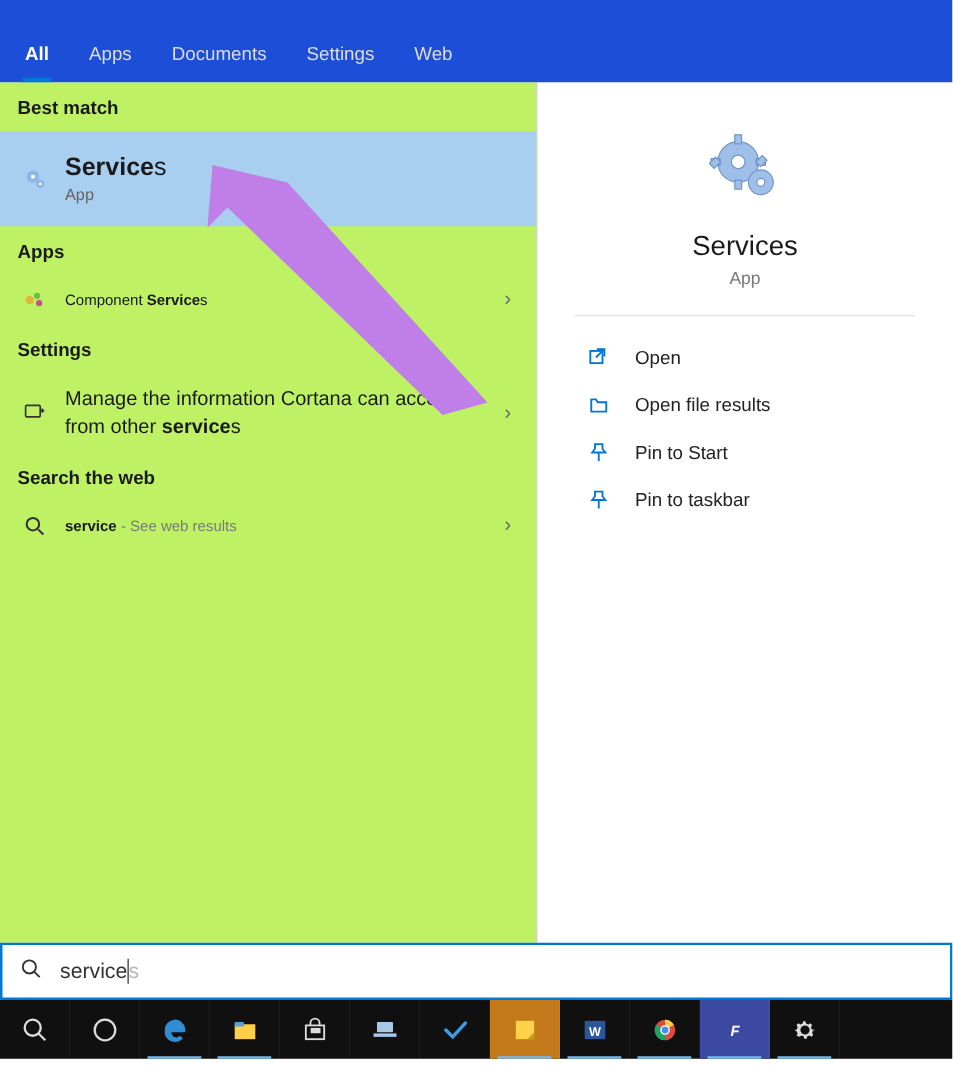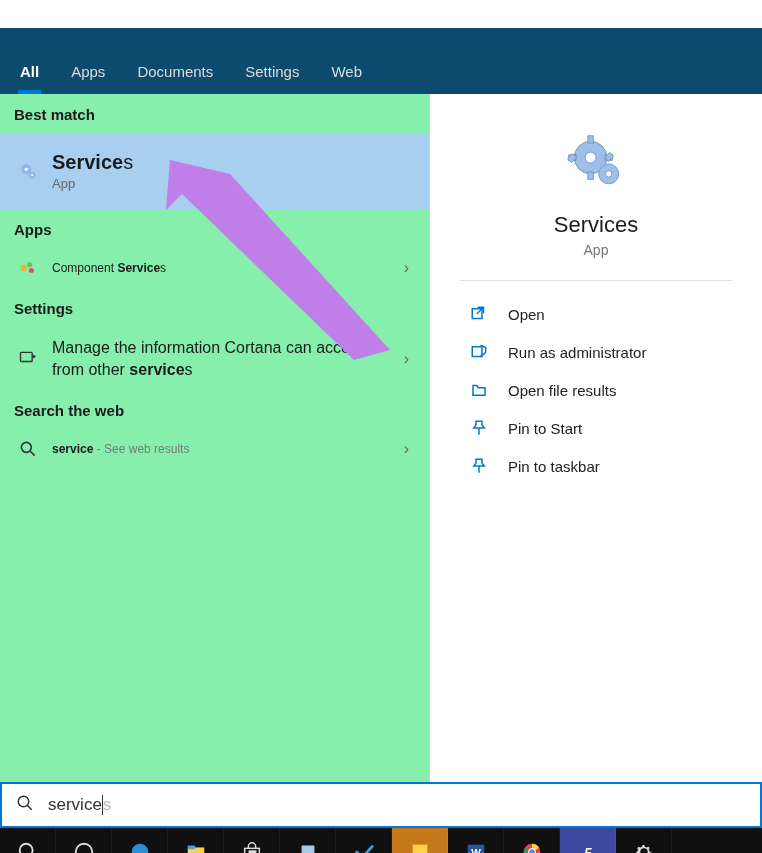--- a/index.html
+++ b/index.html
@@ -1,27 +1,27 @@
 <!DOCTYPE html>
 <html><head>
 <meta charset="utf-8">
 <style>
   * { box-sizing: border-box; margin: 0; padding: 0; font-family: "Segoe UI", Arial, sans-serif; }
   html, body { width: 762px; height: 853px; overflow: hidden; background: #fff; }
 
   
-  .tabbar { height: 66px; background: #0c4a6e; display: flex; align-items: flex-end; padding: 0 8px; color: #dcdcdc; font-size: 15px; margin-top: 28px; }
+  .tabbar { height: 66px; background: #1d4ed8; display: flex; align-items: flex-end; padding: 0 8px; color: #dcdcdc; font-size: 15px; }
   .tab { padding: 12px 12px 14px; margin-right: 8px; cursor: pointer; position: relative; color: #dcdcdc; }
   .tab.active { color: #fff; font-weight: 600; }
   .tab.active::after { content: ""; position: absolute; left: 10px; right: 10px; bottom: 0; height: 4px; background: #0078d7; }
   .tab .chev { font-size: 10px; margin-left: 4px; }
 
   
   .body { display: flex; height: 688px; }
-  .left { width: 430px; background: #86efac; display: flex; flex-direction: column; position: relative; border-right: 1px solid #d0d0d0; }
+  .left { width: 430px; background: #bef264; display: flex; flex-direction: column; position: relative; border-right: 1px solid #d0d0d0; }
   .right { flex: 1; background: #fff; position: relative; }
 
   .section-head { font-size: 15px; font-weight: 600; color: #1a1a1a; padding: 12px 14px 10px; }
   .result { display: flex; align-items: center; padding: 10px 14px; cursor: pointer; position: relative; }
   .result .icon { width: 28px; display: flex; justify-content: center; margin-right: 10px; color: #555; }
   .result .icon svg { width: 20px; height: 20px; }
   .result .txt { flex: 1; }
   .result .title { font-size: 12px; color: #1a1a1a; }
   .result .sub { font-size: 13px; color: #666; margin-top: 2px; }
   .result .chev { color: #666; font-size: 16px; padding: 0 6px; }
@@ -172,29 +172,20 @@
             <rect x="3" y="5" width="13" height="13"></rect>
             <path d="M10 3 h8 v8"></path>
             <path d="M18 3 L9 12"></path>
           </svg>
         </span>
       <span>Open</span>
     </div>
     <div class="action">
       <span class="aicon">
           <svg viewBox="0 0 24 24" fill="none" stroke-width="2">
-            <rect x="3" y="5" width="13" height="13"></rect>
-            <path d="M14 3 l7 3 v4 c0 4 -3 6 -7 7"></path>
-          </svg>
-        </span>
-      <span>Run as administrator</span>
-    </div>
-    <div class="action">
-      <span class="aicon">
-          <svg viewBox="0 0 24 24" fill="none" stroke-width="2">
             <path d="M4 6 h5 l2 3 h9 v10 h-16 z"></path>
           </svg>
         </span>
       <span>Open file results</span>
     </div>
     <div class="action">
       <span class="aicon">
           <svg viewBox="0 0 24 24" fill="none" stroke-width="2">
             <path d="M8 3 h8 v5 l3 4 h-14 l3 -4 z"></path>
             <line x1="12" y1="12" x2="12" y2="21"></line>

